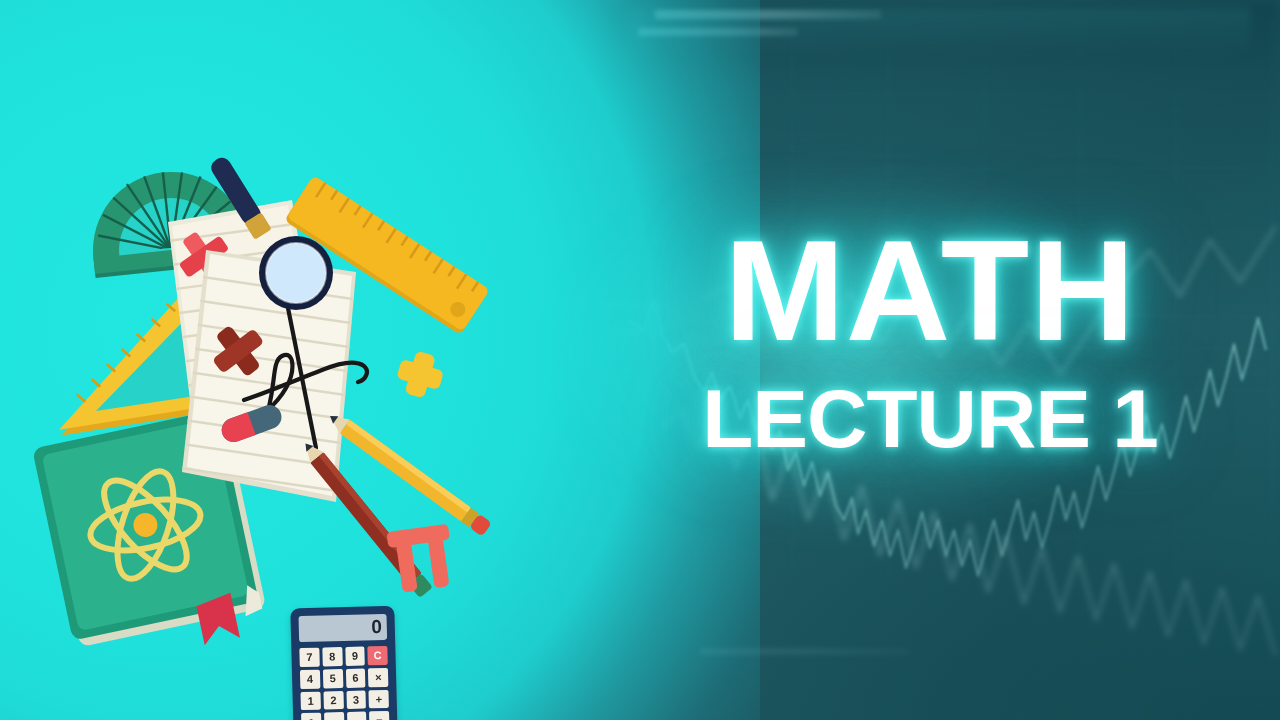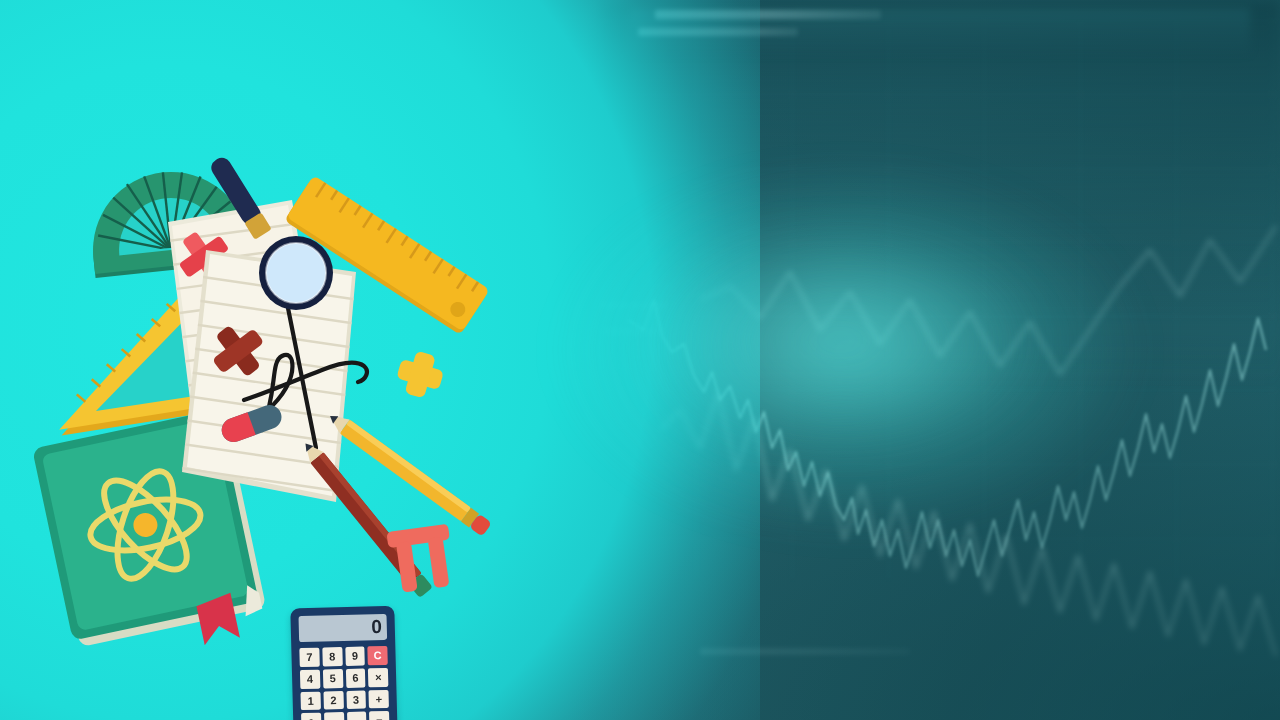--- a/index.html
+++ b/index.html
@@ -397,14 +397,18 @@
         <div class="key">3</div>
         <div class="key">+</div>
         <div class="key">0</div>
         <div class="key">.</div>
         <div class="key">−</div>
         <div class="key">=</div>
       </div>
     </div>
   </div>
 
+  <div class="headline">
+    <div class="title-main">MATH</div>
+    <div class="title-sub">LECTURE 1</div>
+  </div>
 
 </div>
 
 </body></html>

